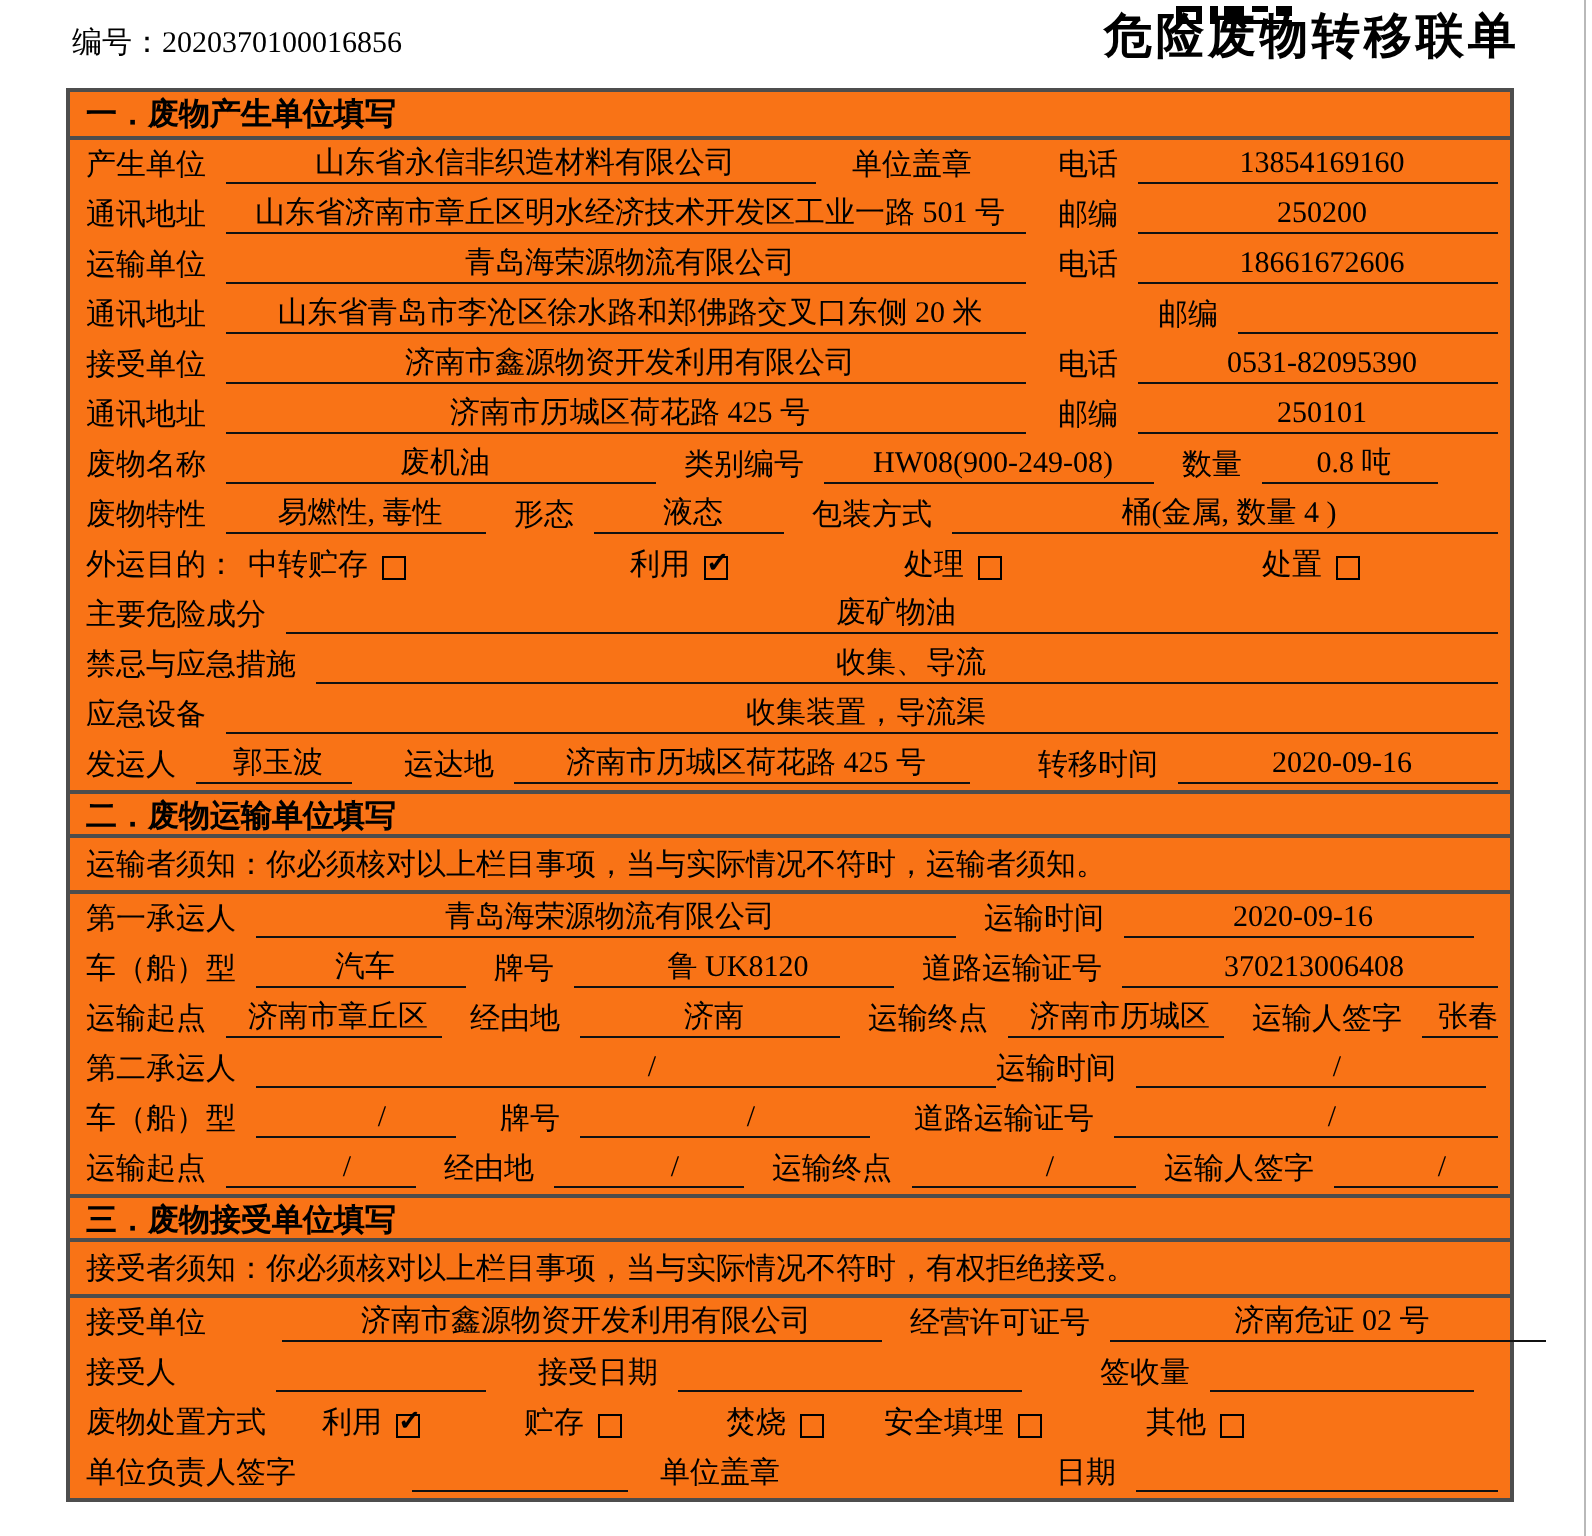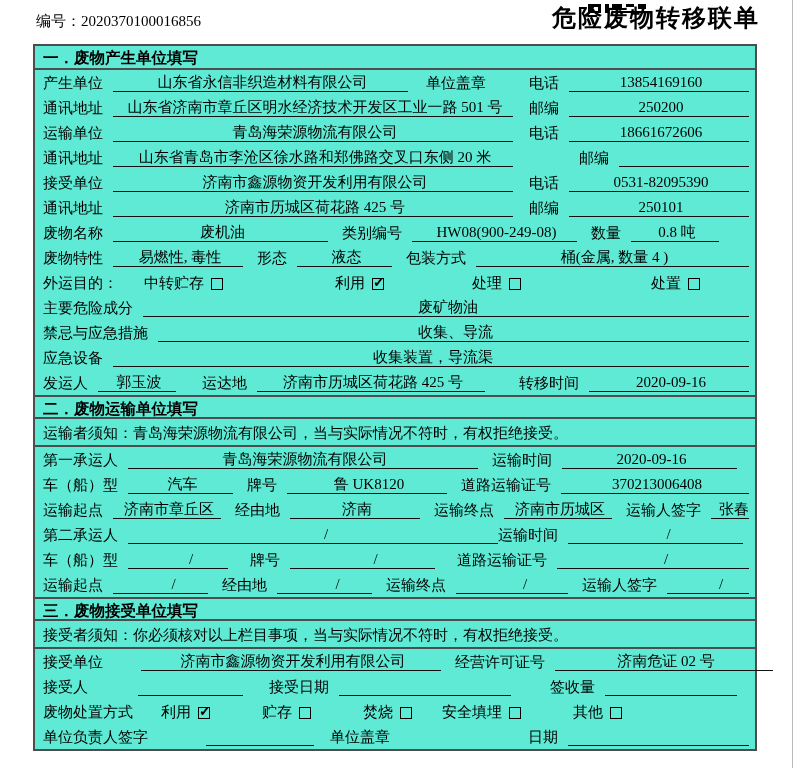--- a/index.html
+++ b/index.html
@@ -8,21 +8,21 @@
     font-family:"Liberation Serif","DejaVu Serif",serif;color:#000;overflow:hidden;
   }
   .right-edge{position:absolute;top:0;left:792px;width:1px;height:768px;background:#b9b9b9;}
   
   .serial{position:absolute;top:12px;left:36px;font-size:15px;white-space:nowrap;}
   .doc-title{position:absolute;top:2px;left:120px;width:640px;text-align:right;
     font-size:24px;font-weight:bold;letter-spacing:2px;}
   .qr{position:absolute;top:0;left:588px;width:64px;height:10px;}
   
   .formbox{position:absolute;left:33px;top:44px;width:724px;box-sizing:border-box;
-    border:2px solid #4d4d4d;background:#5eead4;}
+    border:2px solid #4d4d4d;background:#f97316;}
   .sec-title{height:24px;line-height:24px;padding-left:8px;font-weight:bold;font-size:15.5px;
     border-bottom:2px solid #4d4d4d;box-sizing:border-box;}
   .bt{border-top:2px solid #4d4d4d;}
   .notice{height:28px;line-height:28px;padding-left:8px;font-size:15px;
     border-bottom:2px solid #4d4d4d;box-sizing:border-box;white-space:nowrap;}
   .row{display:flex;align-items:flex-end;height:25px;box-sizing:border-box;
     padding:0 6px 3px 8px;font-size:15px;line-height:18px;text-align:center;}
   .lbl{white-space:nowrap;flex-shrink:0;}
   .f{border-bottom:1px solid #111;margin-left:10px;padding:0 4px 0 8px;
     white-space:nowrap;overflow:hidden;box-sizing:border-box;flex-shrink:0;}
@@ -134,21 +134,21 @@
       <span class="lbl">废物特性</span>
       <span class="f" style="width:130px">易燃性, 毒性</span>
       <span class="lbl ml">形态</span>
       <span class="f" style="width:95px">液态</span>
       <span class="lbl ml">包装方式</span>
       <span class="f grow">桶(金属, 数量  4 )</span>
     </div>
 
     <div class="row">
       <span class="lbl">外运目的：</span>
-      <span class="ckgrp" style="margin-left:26px">
+      <span class="ckgrp" style="margin-left:6px">
         <span class="lbl">中转贮存</span>
         <span class="cb"></span>
       </span>
       <span class="ckgrp" style="margin-left:112px">
         <span class="lbl">利用</span>
         <span class="cb checked"></span>
       </span>
       <span class="ckgrp" style="margin-left:88px">
         <span class="lbl">处理</span>
         <span class="cb"></span>
@@ -179,21 +179,21 @@
       <span class="f" style="width:78px">郭玉波</span>
       <span class="lbl" style="margin-left:26px">运达地</span>
       <span class="f" style="width:228px">济南市历城区荷花路 425 号</span>
       <span class="rt">
         <span class="lbl">转移时间</span>
         <span class="f" style="width:160px">2020-09-16</span>
       </span>
     </div>
 
     <div class="sec-title bt">二．废物运输单位填写</div>
-    <div class="notice">运输者须知：青岛海荣源物流有限公司，当与实际情况不符时，有权拒绝接受。</div>
+    <div class="notice">运输者须知：你必须核对以上栏目事项，当与实际情况不符时，运输者须知。</div>
 
     <div class="row">
       <span class="lbl">第一承运人</span>
       <span class="f" style="width:350px">青岛海荣源物流有限公司</span>
       <span class="rt">
         <span class="lbl">运输时间</span>
         <span class="f" style="width:175px;margin-right:12px">2020-09-16</span>
       </span>
     </div>
 

